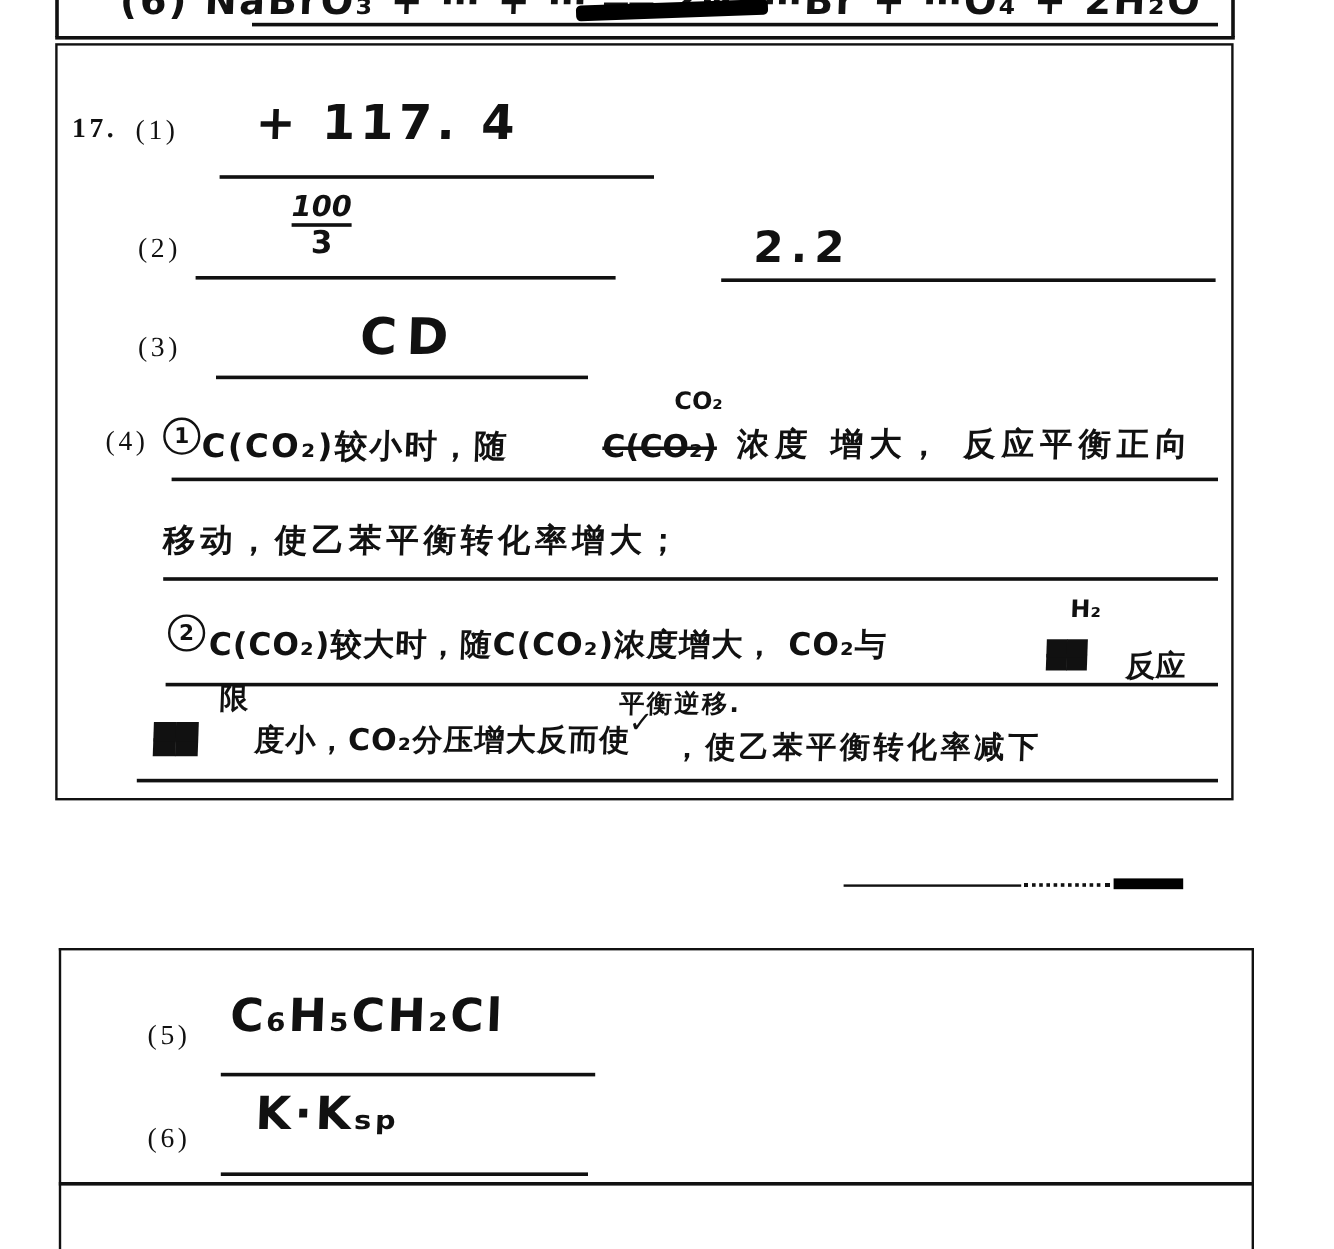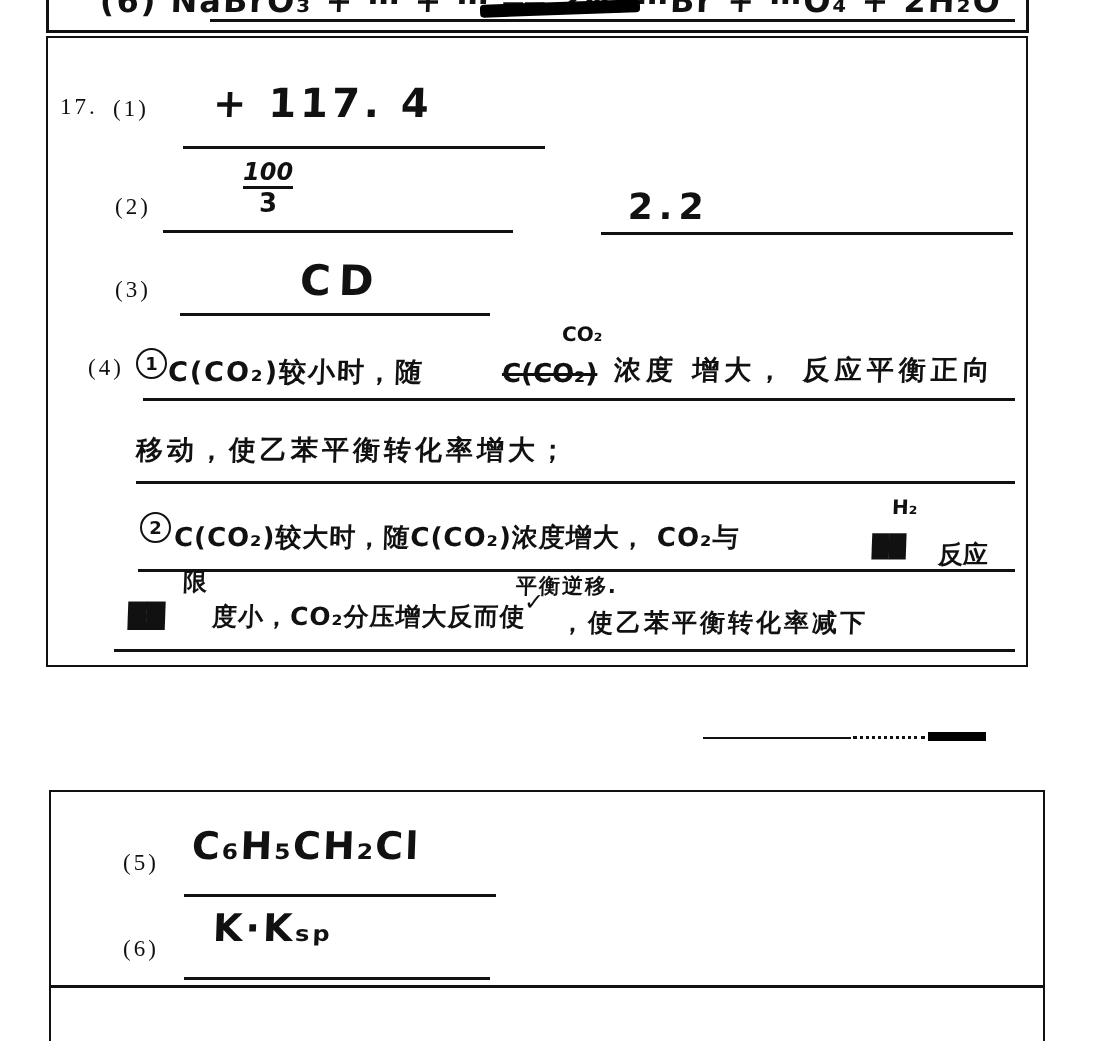--- a/index.html
+++ b/index.html
@@ -35,21 +35,21 @@
   <div class="vrule" style="left:46px;top:0;height:31px;"></div>
   <div class="vrule" style="left:1026px;top:0;height:31px;"></div>
   <div class="rule" style="left:46px;top:30px;width:983px;height:3px;"></div>
 
   <span class="abs hand" style="left:100px;top:-18px;font-size:32px;letter-spacing:2px;">(6) NaBrO₃ + ⋯ + ⋯ ══ 2Na⋯Br + ⋯O₄ + 2H₂O</span>
   <div class="blob" style="left:480px;top:2px;width:160px;height:13px;"></div>
   <div class="rule" style="left:210px;top:19px;width:805px;height:3px;"></div>
 
   <div class="box" style="left:46px;top:36px;width:978px;height:627px;"></div>
 
-  <span class="abs print" style="left:60px;top:94px;">17.</span>
+  <span class="abs print" style="left:60px;top:94px;font-weight:bold;">17.</span>
 
   <span class="abs print" style="left:113px;top:96px;">(1)</span>
   <span class="abs hand" style="left:213px;top:80px;font-size:40px;letter-spacing:4px;">+ 117. 4</span>
   <div class="rule" style="left:183px;top:146px;width:362px;height:3px;"></div>
 
   <span class="abs print" style="left:115px;top:194px;">(2)</span>
   <div class="frac" style="left:243px;top:160px;width:50px;">
     <span class="num">100</span>
     <span class="bar"></span>
     <span class="den">3</span>

